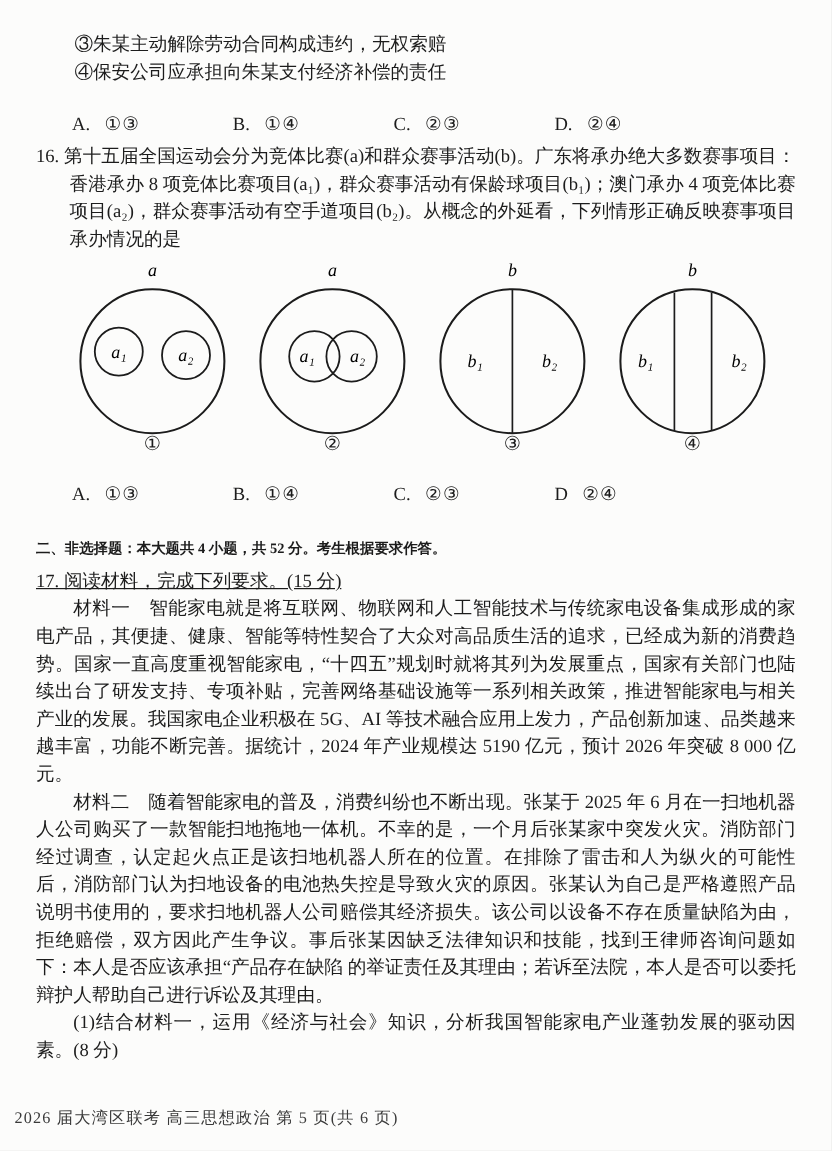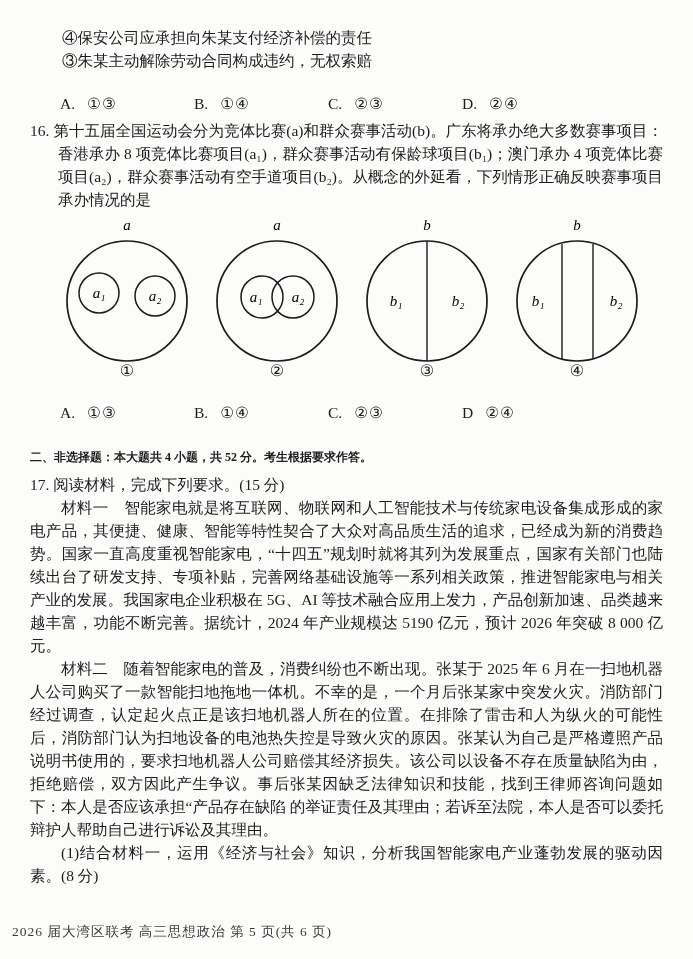--- a/index.html
+++ b/index.html
@@ -23,34 +23,34 @@
   .opt-letter{margin-right:12px;}
   .opt-val{letter-spacing:1px;}
   .q16{padding-left:28px;text-indent:-28px;text-align:justify;margin-top:2px;}
   .q16 .qnum{margin-right:4px;}
   .diagram-row{display:flex;justify-content:space-between;padding:6px 18px 0 22px;}
   .diagram{width:150px;}
   .diagram svg{display:block;}
   .diagram .cap{text-align:center;font-size:16px;line-height:20px;margin-top:-2px;}
   .set-label{font-style:italic;font-size:15px;font-family:"Liberation Serif","DejaVu Serif",serif;}
   .section-heading{font-weight:bold;font-size:12px;margin-top:22px;margin-bottom:4px;}
-  .q17-intro{margin-top:2px;}
+  .q17-intro{margin-top:2px;text-decoration:underline;}
   .para{text-align:justify;text-indent:2em;}
   .footer{
     position:absolute;left:12px;bottom:16px;width:100%;
     text-align:left;font-size:13.5px;color:#3a3a3a;letter-spacing:1px;
   }
 </style>
 </head>
 <body>
 
 <div class="page">
 
+  <div class="statement">③朱某主动解除劳动合同构成违约，无权索赔</div>
   <div class="statement">④保安公司应承担向朱某支付经济补偿的责任</div>
-  <div class="statement">③朱某主动解除劳动合同构成违约，无权索赔</div>
 
   <div class="options-row">
     <div class="opt"><span class="opt-letter">A.</span><span class="opt-val">①③</span></div>
     <div class="opt"><span class="opt-letter">B.</span><span class="opt-val">①④</span></div>
     <div class="opt"><span class="opt-letter">C.</span><span class="opt-val">②③</span></div>
     <div class="opt"><span class="opt-letter">D.</span><span class="opt-val">②④</span></div>
   </div>
 
   <div class="q16">
     <span class="qnum">16.</span><span>第十五届全国运动会分为竞体比赛(a)和群众赛事活动(b)。广东将承办绝大多数赛事项目：香港承办 8 项竞体比赛项目(a₁)，群众赛事活动有保龄球项目(b₁)；澳门承办 4 项竞体比赛项目(a₂)，群众赛事活动有空手道项目(b₂)。从概念的外延看，下列情形正确反映赛事项目承办情况的是</span>

